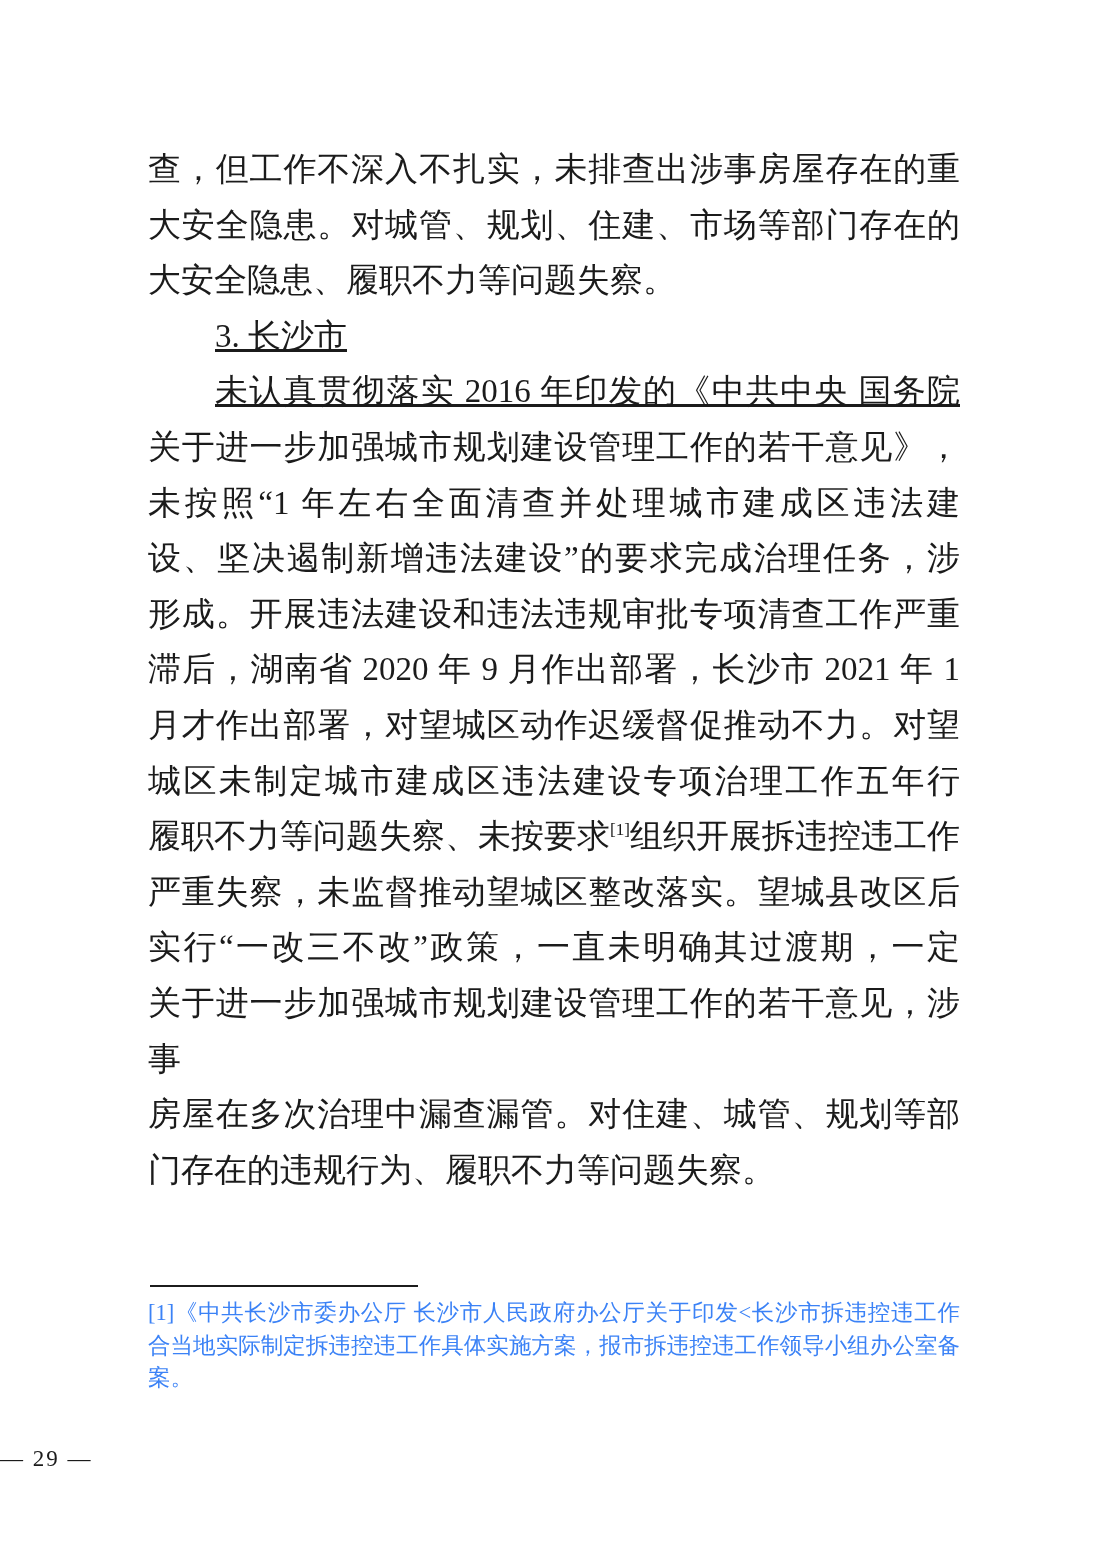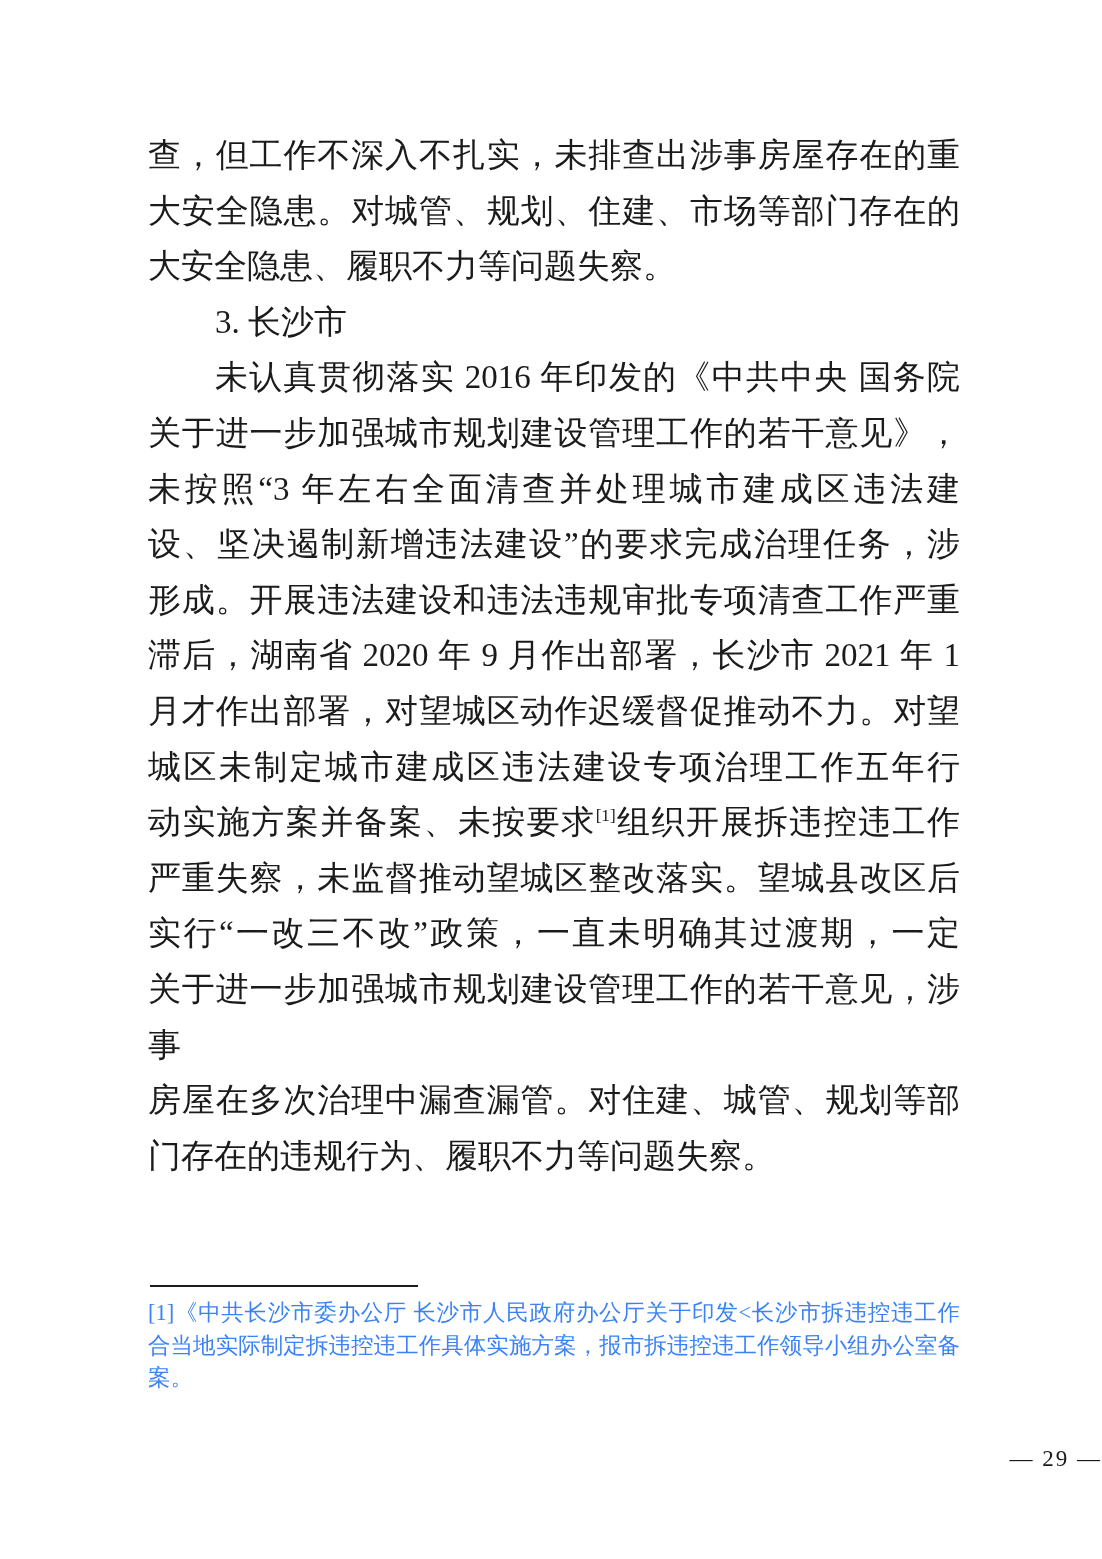--- a/index.html
+++ b/index.html
@@ -9,29 +9,29 @@
     height: 1559px;
     background: #ffffff;
     margin: 0 auto;
     overflow: hidden;
     font-family: "Liberation Serif", "DejaVu Serif", serif;
     color: #1b1b1b;
   }
   .body-text {
     position: absolute;
     left: 148px;
-    top: 128px;
+    top: 142px;
     width: 812px;
     font-size: 33px;
     line-height: 55.6px;
     letter-spacing: 0;
   }
   .line { text-align: justify; white-space: normal; }
   .line.fill { text-align-last: justify; }
-  .line.indent { text-indent: 67px; }
+  .line.indent { text-indent: 67px; text-decoration: underline; }
   .line sup {
     font-size: 0.52em;
     vertical-align: super;
     line-height: 0;
   }
   .footnote-separator {
     position: absolute;
     left: 150px;
     top: 1285px;
     width: 268px;
@@ -47,45 +47,45 @@
     line-height: 32.6px;
     color: #3b82f6;
   }
   .fn-line { text-align: justify; }
   .fn-line.fill { text-align-last: justify; }
   .page-number {
     position: absolute;
     left: 0;
     top: 1446px;
     width: 100%;
-    text-align: right;
+    text-align: left;
     font-size: 23px;
     letter-spacing: 2px;
     color: #1b1b1b;
   }
 </style>
 </head>
 <body>
 
 <div class="page">
 
   <div class="body-text">
       <div class="line fill">查，但工作不深入不扎实，未排查出涉事房屋存在的重</div>
       <div class="line fill">大安全隐患。对城管、规划、住建、市场等部门存在的</div>
       <div class="line">大安全隐患、履职不力等问题失察。</div>
       <div class="line indent">3. 长沙市</div>
       <div class="line indent fill">未认真贯彻落实 2016 年印发的《中共中央 国务院</div>
       <div class="line fill">关于进一步加强城市规划建设管理工作的若干意见》，</div>
-      <div class="line fill">未按照“3 年左右全面清查并处理城市建成区违法建</div>
+      <div class="line fill">未按照“1 年左右全面清查并处理城市建成区违法建</div>
       <div class="line fill">设、坚决遏制新增违法建设”的要求完成治理任务，涉</div>
       <div class="line fill">形成。开展违法建设和违法违规审批专项清查工作严重</div>
       <div class="line fill">滞后，湖南省 2020 年 9 月作出部署，长沙市 2021 年 1</div>
       <div class="line fill">月才作出部署，对望城区动作迟缓督促推动不力。对望</div>
       <div class="line fill">城区未制定城市建成区违法建设专项治理工作五年行</div>
-      <div class="line fill"><span>动实施方案并备案、未按要求</span><sup>[1]</sup><span>组织开展拆违控违工作</span></div>
+      <div class="line fill"><span>履职不力等问题失察、未按要求</span><sup>[1]</sup><span>组织开展拆违控违工作</span></div>
       <div class="line fill">严重失察，未监督推动望城区整改落实。望城县改区后</div>
       <div class="line fill">实行“一改三不改”政策，一直未明确其过渡期，一定</div>
       <div class="line fill">关于进一步加强城市规划建设管理工作的若干意见，涉事</div>
       <div class="line fill">房屋在多次治理中漏查漏管。对住建、城管、规划等部</div>
       <div class="line">门存在的违规行为、履职不力等问题失察。</div>
     </div>
 
   <div class="footnote-separator"></div>
 
   <div class="footnote">

